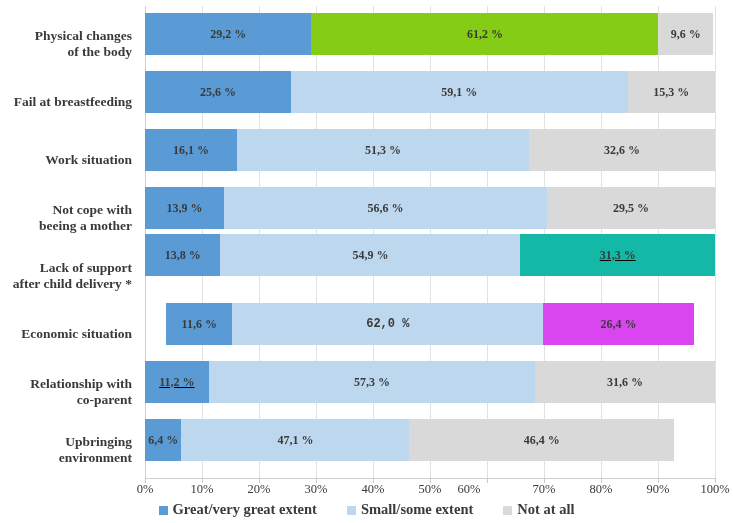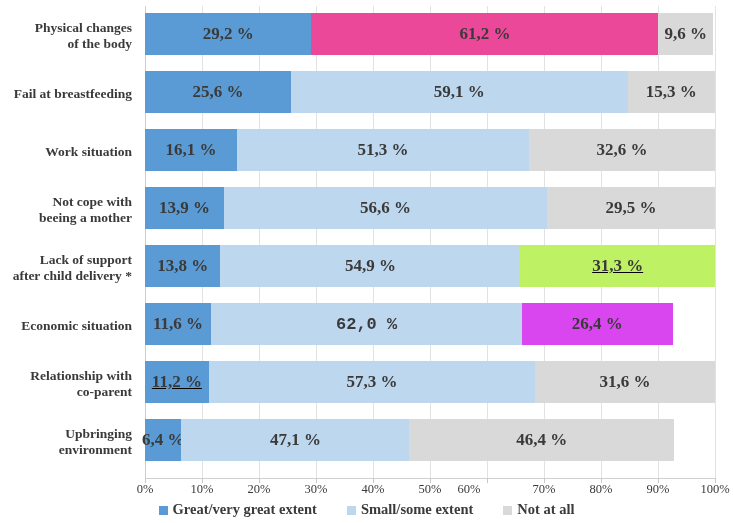--- a/index.html
+++ b/index.html
@@ -52,34 +52,34 @@
   }
   .seg{
     height:100%;
     position:relative;
     display:flex;
     align-items:center;
     justify-content:center;
     overflow:visible;
   }
   .seg-label{
-    font-size:17px;
+    font-size:12px;
     font-weight:bold;
     color:#3a3a3a;
     letter-spacing:0px;
     white-space:nowrap;
   }
   .seg-great{background:#5B9BD5;}
   .seg-small{background:#BDD7EE;}
   .seg-none {background:#D9D9D9;}
 
   
   .cat-labels{
     position:absolute;
-    left:0;top:8px;
+    left:0;top:16px;
     width:140px;height:472px;
   }
   .cat-label{
     position:absolute;
     right:8px;
     width:140px;
     text-align:right;
     font-size:13.5px;
     font-weight:bold;
     color:#3a3a3a;
@@ -207,21 +207,21 @@
         <div class="gridline" style="left: 399px;"></div>
         <div class="gridline" style="left: 456px;"></div>
         <div class="gridline" style="left: 513px;"></div>
         <div class="gridline" style="left: 570px;"></div>
       </div>
     <div class="rows">
         <div class="bar-row" style="top: 7px;">
           <div class="seg seg-great" style="width: 166.44px; background: rgb(91, 155, 213);">
             <span class="seg-label">29,2 %</span>
           </div>
-          <div class="seg seg-small" style="width: 347px; background: #ec4899;">
+          <div class="seg seg-small" style="width: 347px; background: #84cc16;">
             <span class="seg-label">61,2 %</span>
           </div>
           <div class="seg seg-none" style="width: 54.72px; background: rgb(217, 217, 217);">
             <span class="seg-label">9,6 %</span>
           </div>
         </div>
         <div class="bar-row" style="top: 65px;">
           <div class="seg seg-great" style="width: 145.92px; background: rgb(91, 155, 213);">
             <span class="seg-label">25,6 %</span>
           </div>
@@ -247,32 +247,32 @@
           <div class="seg seg-great" style="width: 79.23px; background: rgb(91, 155, 213);">
             <span class="seg-label">13,9 %</span>
           </div>
           <div class="seg seg-small" style="width: 322.62px; background: rgb(189, 215, 238);">
             <span class="seg-label">56,6 %</span>
           </div>
           <div class="seg seg-none" style="width: 168.15px; background: rgb(217, 217, 217);">
             <span class="seg-label">29,5 %</span>
           </div>
         </div>
-        <div class="bar-row" style="top: 239px; align-items: flex-end;">
+        <div class="bar-row" style="top: 228px; align-items: flex-end;">
           <div class="seg seg-great" style="width: 78.66px; background: rgb(91, 155, 213);">
             <span class="seg-label">13,8 %</span>
           </div>
           <div class="seg seg-small" style="width: 312.93px; background: rgb(189, 215, 238);">
             <span class="seg-label">54,9 %</span>
           </div>
-          <div class="seg seg-none" style="width: 203px; background: #bef264; text-decoration: underline;">
+          <div class="seg seg-none" style="width: 203px; background: #14b8a6; text-decoration: underline;">
             <span class="seg-label">31,3 %</span>
           </div>
         </div>
-        <div class="bar-row" style="top: 297px;">
+        <div class="bar-row" style="top: 297px; justify-content: center;">
           <div class="seg seg-great" style="width: 66.12px; background: rgb(91, 155, 213);">
             <span class="seg-label">11,6 %</span>
           </div>
           <div class="seg seg-small" style="width: 311px; background: rgb(189, 215, 238); font-family: Liberation Mono, monospace;">
             <span class="seg-label">62,0 %</span>
           </div>
           <div class="seg seg-none" style="width: 150.48px; background: #d946ef;">
             <span class="seg-label">26,4 %</span>
           </div>
         </div>

